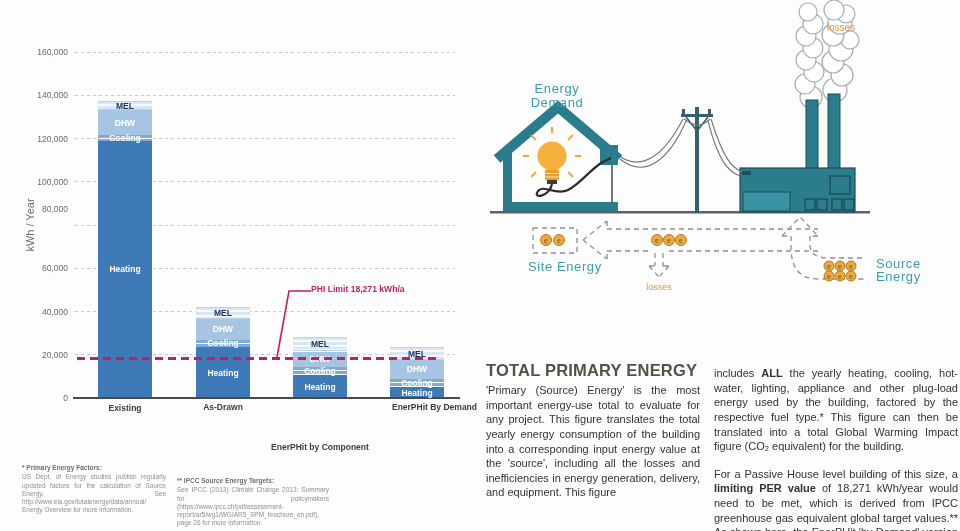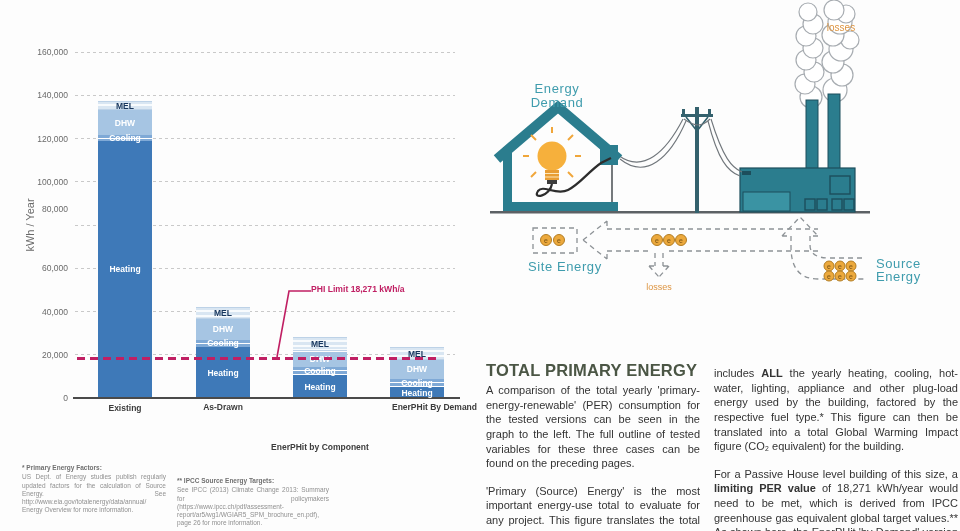--- a/index.html
+++ b/index.html
@@ -254,21 +254,20 @@
 
     <text class="teal-label" x="48" y="271">Site Energy</text>
     <text class="orange-label" x="179" y="290" text-anchor="middle" font-size="9">losses</text>
     <text class="teal-label" x="396" y="268">Source</text>
     <text class="teal-label" x="396" y="281">Energy</text>
   </svg>
 
   <div id="article">
     <div class="col1">
       <h1>TOTAL PRIMARY ENERGY</h1>
-      <p>A comparison of the total yearly 'primary-energy-renewable' (PER) consumption for the tested versions can be seen in the graph to the left. The full outline of tested variables for these three cases can be found on the preceding pages.</p>
       <p>'Primary (Source) Energy' is the most important energy-use total to evaluate for any project. This figure translates the total yearly energy consumption of the building into a corresponding input energy value at the 'source', including all the losses and inefficiencies in energy generation, delivery, and equipment. This figure</p>
     </div>
     <div class="col2">
       <p><span>includes </span><b>ALL</b><span> the yearly heating, cooling, hot-water, lighting, appliance and other plug-load energy used by the building, factored by the respective fuel type.* This figure can then be translated into a total Global Warming Impact figure (CO₂ equivalent) for the building.</span></p>
       <p><span>For a Passive House level building of this size, a </span><b>limiting PER value</b><span> of 18,271 kWh/year would need to be met, which is derived from IPCC greenhouse gas equivalent global target values.** As shown here, the EnerPHit 'by Demand' version still does not quite reach this ultra-low level of energy consumption.</span></p>
     </div>
   </div>
 
   <div id="footnotes">
     <div class="fnote" id="fnote1">

